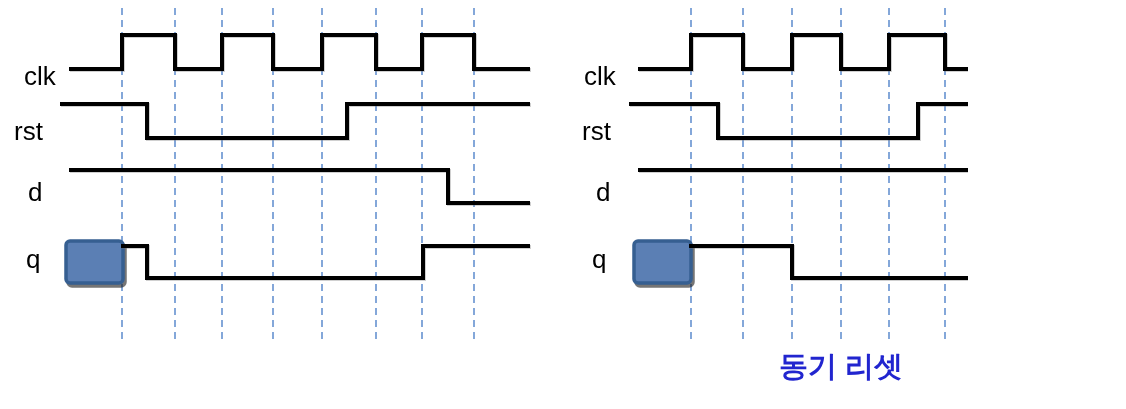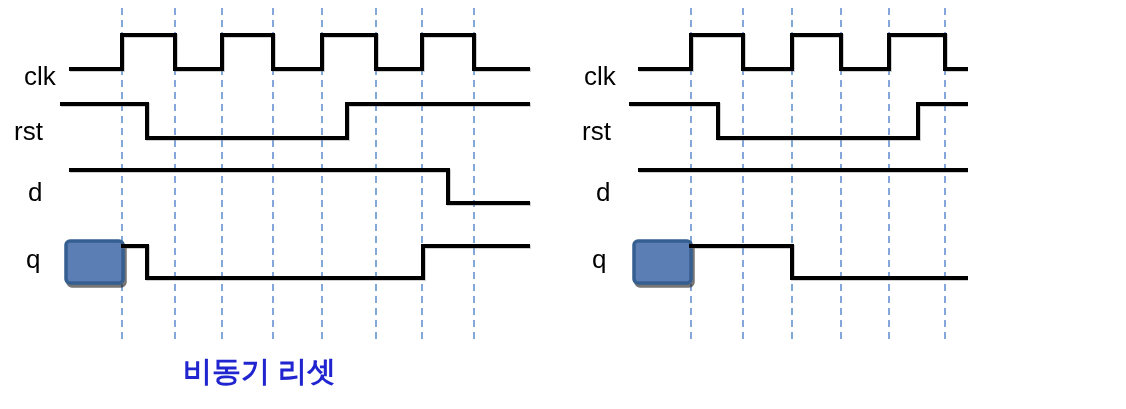--- a/index.html
+++ b/index.html
@@ -58,15 +58,15 @@
   <div class="sig-label" style="left:24px;top:61px;">clk</div>
   <div class="sig-label" style="left:14px;top:116px;">rst</div>
   <div class="sig-label" style="left:28px;top:177px;">d</div>
   <div class="sig-label" style="left:26px;top:244px;">q</div>
 
   <div class="sig-label" style="left:584px;top:61px;">clk</div>
   <div class="sig-label" style="left:582px;top:116px;">rst</div>
   <div class="sig-label" style="left:596px;top:177px;">d</div>
   <div class="sig-label" style="left:592px;top:244px;">q</div>
 
-  <div class="title-label" id="title-async" style="left: 183px; top: 355px; color: rgb(33, 37, 207);">비동기 리셋</div>
+  <div class="title-label" id="title-sync" style="left: 779px; top: 350px; color: rgb(33, 37, 207);">동기 리셋</div>
 
 </div>
 
 </body></html>

